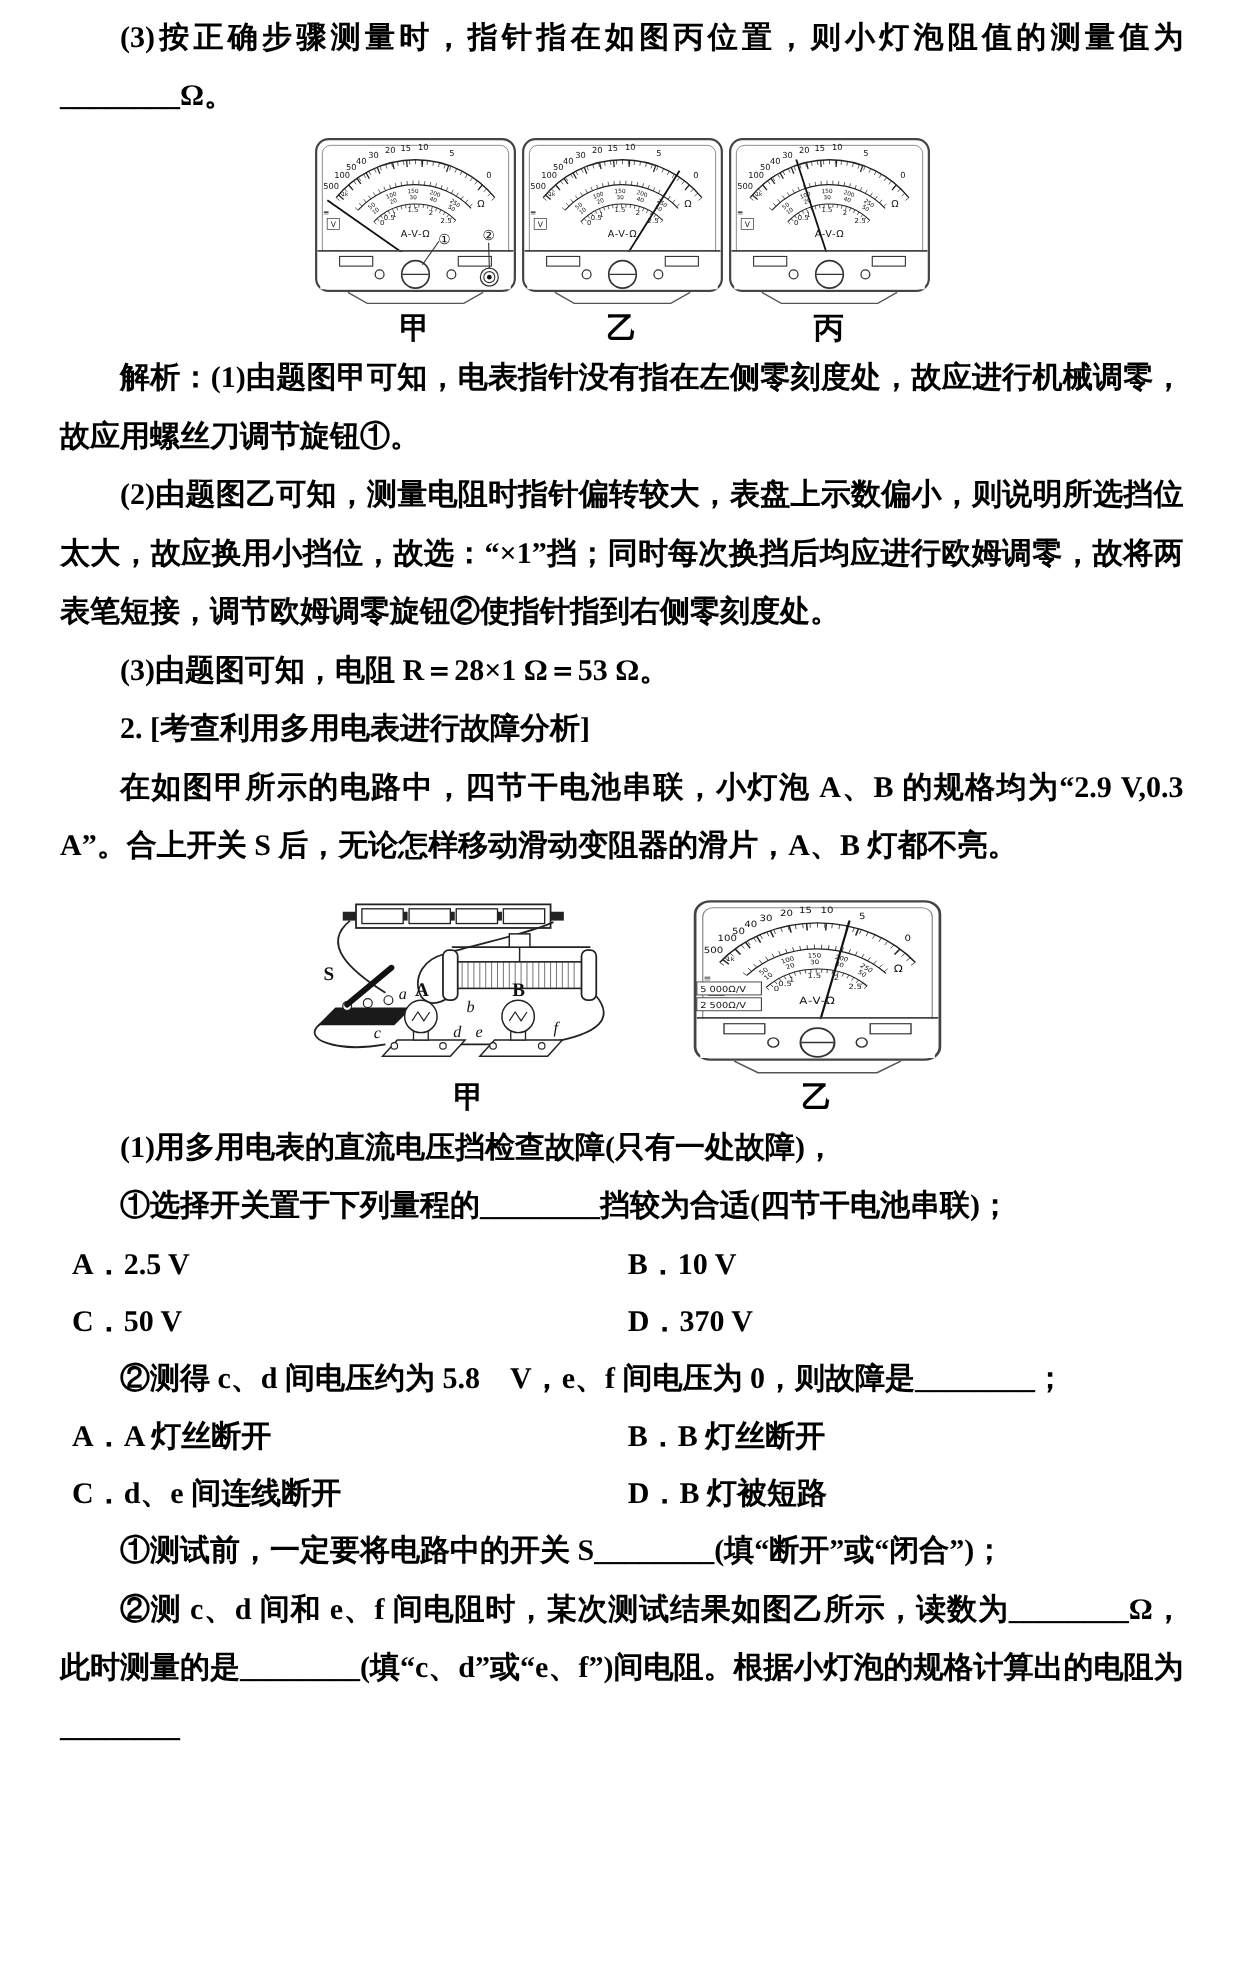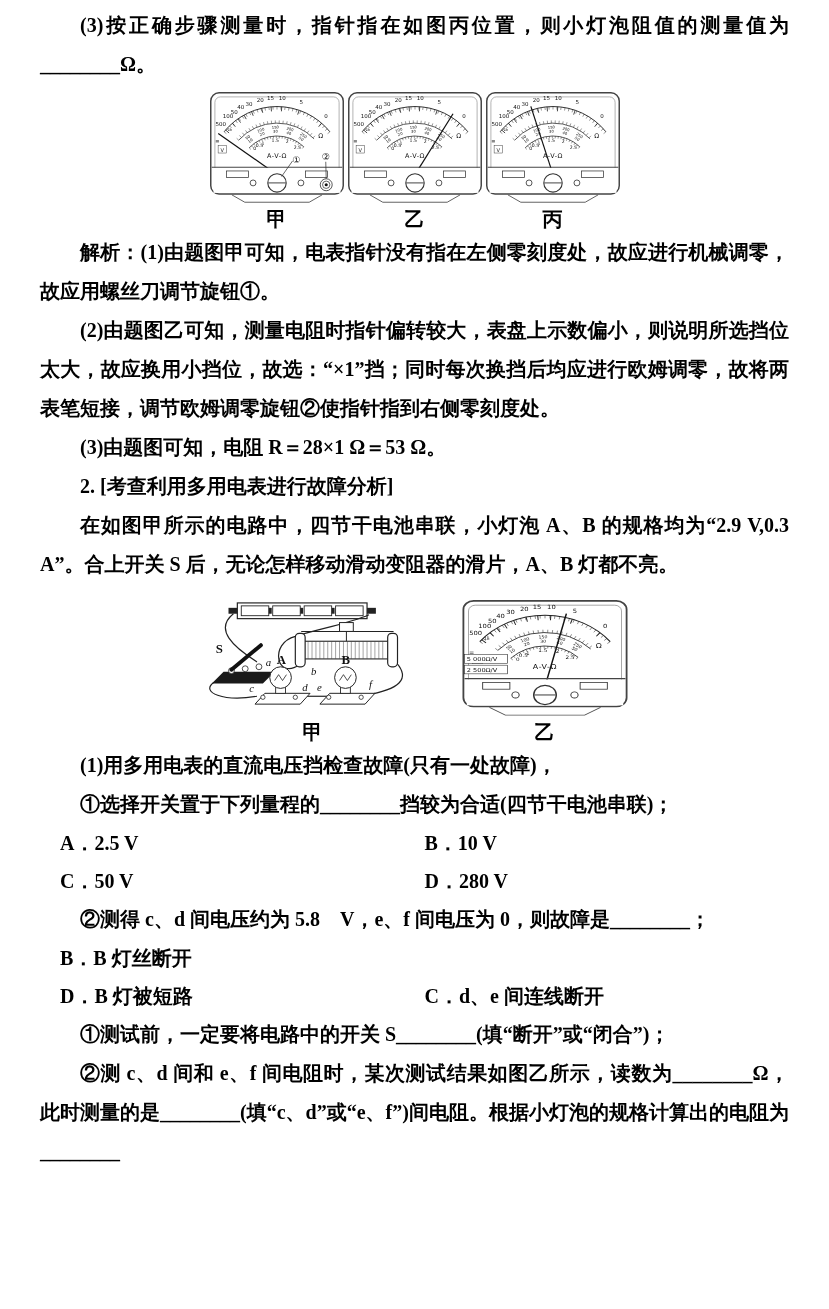--- a/index.html
+++ b/index.html
@@ -5,21 +5,21 @@
   html,body{margin:0;padding:0;background:#fff;}
   .page{
     width:829px;min-height:1309px;box-sizing:border-box;
     padding:6px 40px 12px 40px;
     font-family:"Liberation Serif","DejaVu Serif",serif;
     font-size:20px;line-height:39px;color:#000;font-weight:700;
     overflow:hidden;
   }
   p{margin:0;text-align:justify;}
   .ind{text-indent:2em;}
-  .opts{display:flex;margin-left:20px;line-height:38px;}
+  .opts{display:flex;margin-left:8px;line-height:38px;}
   .opts span{flex:0 0 50%;}
   .figrow{display:flex;justify-content:center;align-items:flex-end;margin:6px 0 0 0;}
   .figrow2{display:flex;justify-content:center;align-items:flex-end;gap:34px;margin:8px 0 0 0;}
   figure{margin:0;text-align:center;}
   figcaption{line-height:28px;font-size:20px;font-weight:700;}
   svg{display:block;}
   svg text{font-family:"DejaVu Sans","Liberation Sans",sans-serif;font-weight:400;fill:#111;}
   svg .serif{font-family:"Liberation Serif","DejaVu Serif",serif;font-weight:700;}
   svg .it{font-style:italic;font-family:"Liberation Serif","DejaVu Serif",serif;}
 </style>
@@ -695,26 +695,27 @@
   </div>
 
   <p class="ind">(1)用多用电表的直流电压挡检查故障(只有一处故障)，</p>
   <p class="ind">①选择开关置于下列量程的________挡较为合适(四节干电池串联)；</p>
   <div class="opts">
     <span>A．2.5 V</span>
     <span>B．10 V</span>
   </div>
   <div class="opts">
     <span>C．50 V</span>
-    <span>D．280 V</span>
+    <span>D．370 V</span>
   </div>
   <p class="ind">②测得 c、d 间电压约为 5.8　V，e、f 间电压为 0，则故障是________；</p>
   <div class="opts">
+    <span>A．A 灯丝断开</span>
     <span>B．B 灯丝断开</span>
   </div>
   <div class="opts">
+    <span>C．d、e 间连线断开</span>
     <span>D．B 灯被短路</span>
-    <span>C．d、e 间连线断开</span>
   </div>
   <p class="ind">①测试前，一定要将电路中的开关 S________(填“断开”或“闭合”)；</p>
   <p class="ind">②测 c、d 间和 e、f 间电阻时，某次测试结果如图乙所示，读数为________Ω，此时测量的是________(填“c、d”或“e、f”)间电阻。根据小灯泡的规格计算出的电阻为________</p>
 
 </div>
 
 </body></html>

